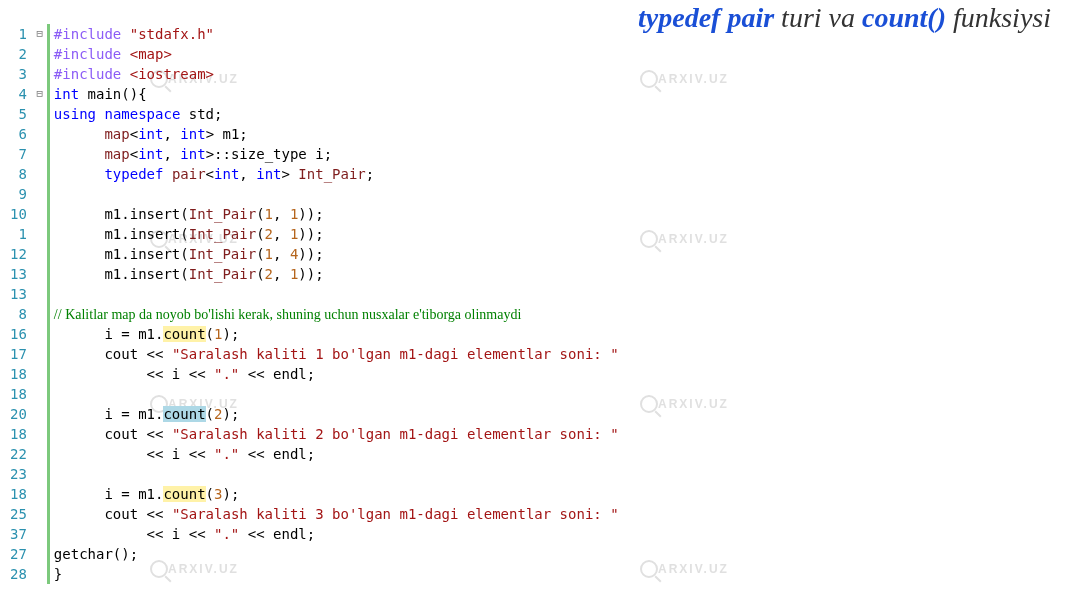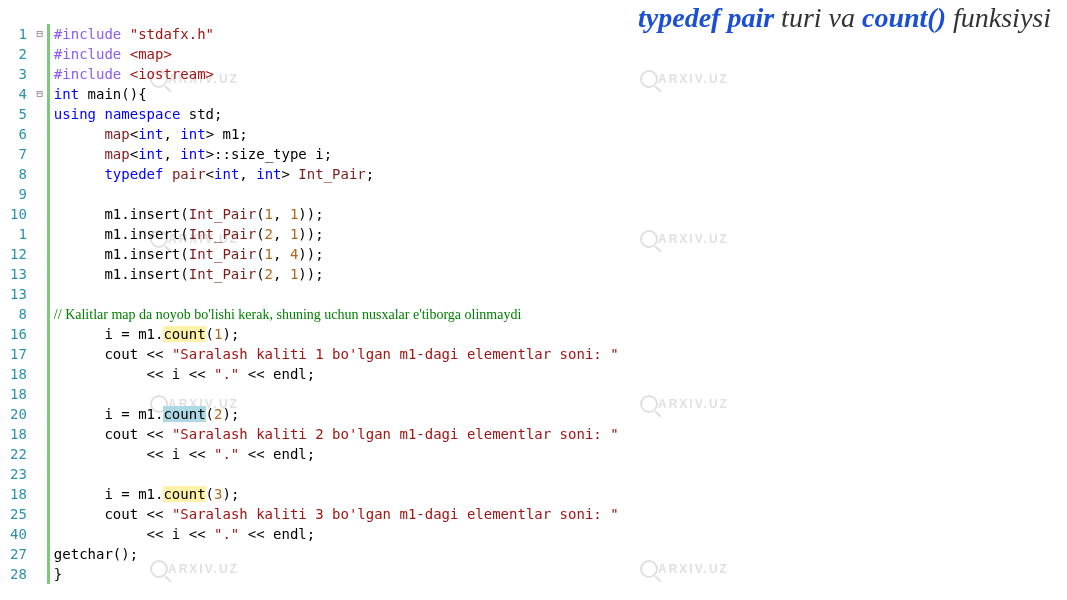--- a/index.html
+++ b/index.html
@@ -159,21 +159,21 @@
       <div>16</div>
       <div>17</div>
       <div>18</div>
       <div>18</div>
       <div>20</div>
       <div>18</div>
       <div>22</div>
       <div>23</div>
       <div>18</div>
       <div>25</div>
-      <div>40</div>
+      <div>37</div>
       <div>27</div>
       <div>28</div>
     </div>
   <div class="fold-col" id="foldcol">
       <div>⊟</div>
       <div></div>
       <div></div>
       <div>⊟</div>
       <div></div>
       <div></div>

